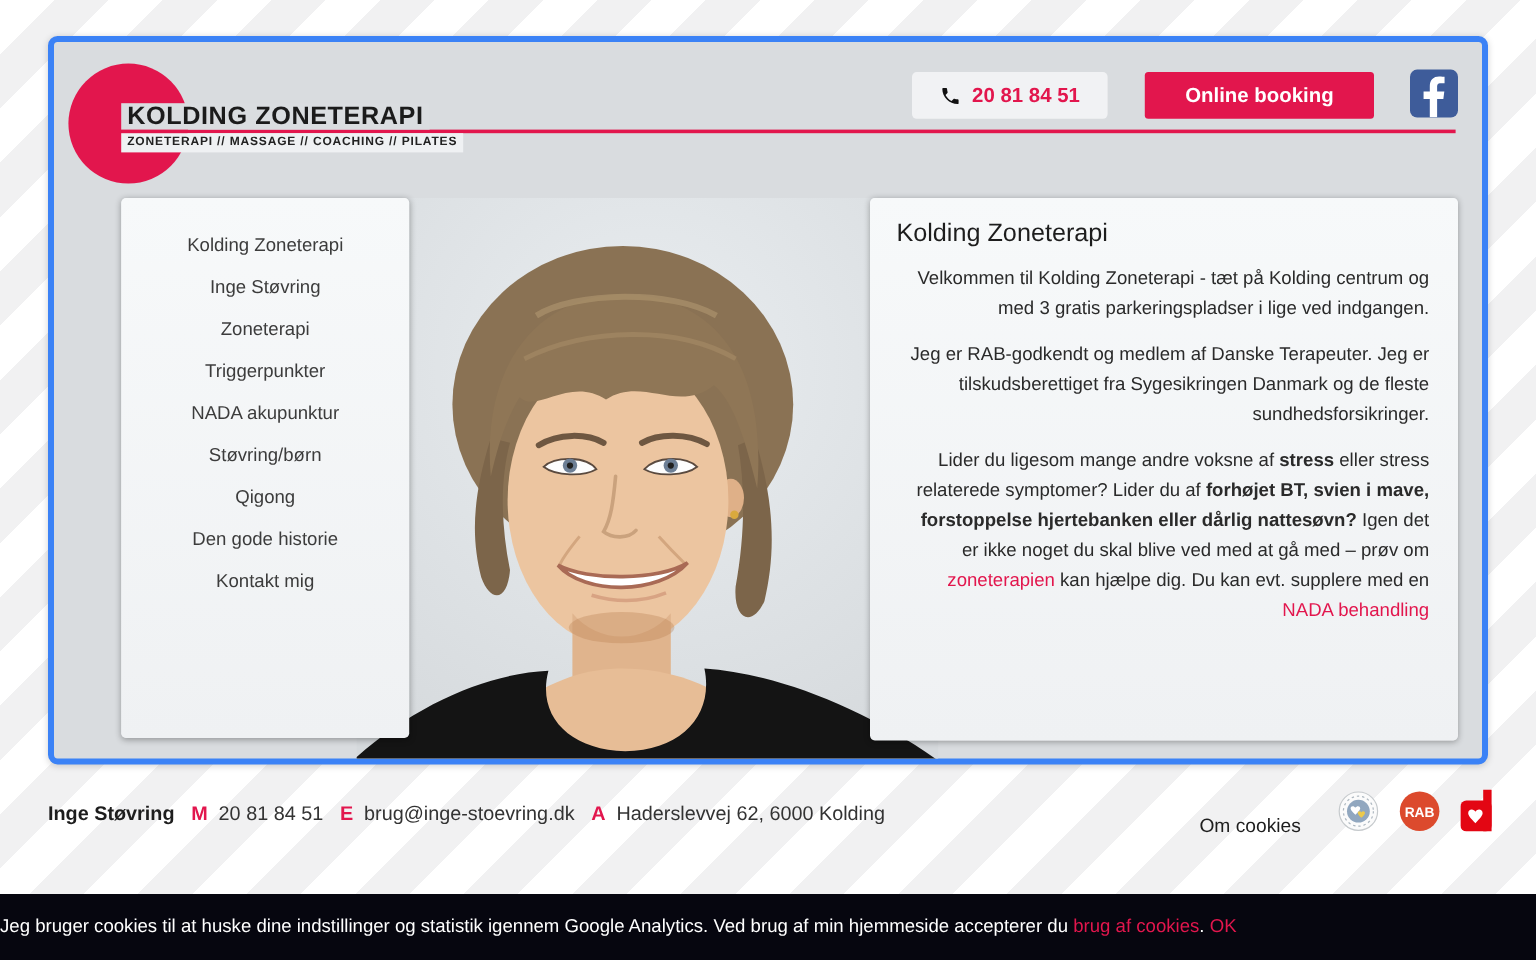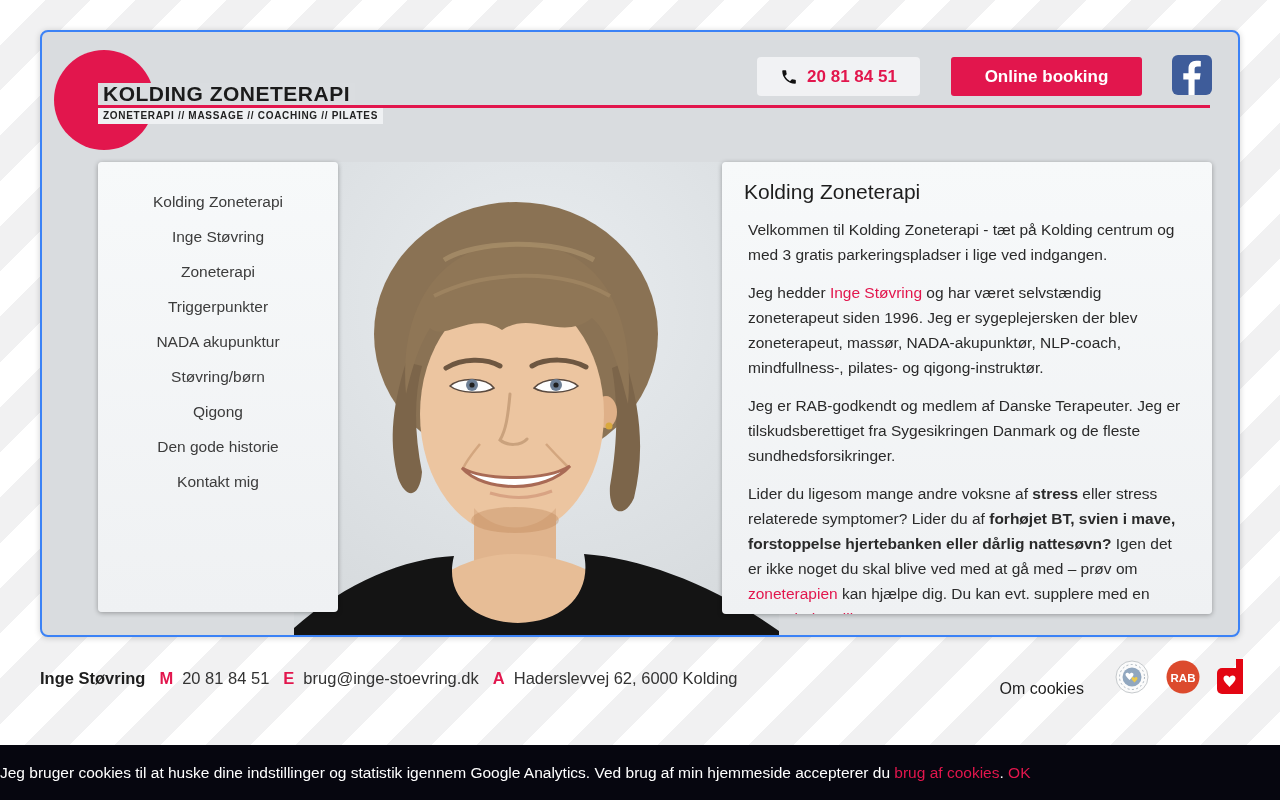--- a/index.html
+++ b/index.html
@@ -4,21 +4,21 @@
 <style>
   html,body{margin:0;padding:0;width:1280px;height:800px;overflow:hidden;}
   body{
     font-family:"Liberation Sans",sans-serif;
     background:repeating-linear-gradient(135deg,#ffffff 0 32px,#f1f1f2 32px 64px);
     position:relative;
   }
   
   .card{
     position:absolute;left:40px;top:30px;width:1200px;height:607px;
-    background:#d9dcdf;border:2px solid #3b82f6;border-radius:8px;
+    background:#d9dcdf;border:5px solid #3b82f6;border-radius:8px;
     box-shadow:0 1px 6px rgba(0,0,0,.18);
     overflow:hidden;box-sizing:border-box;
   }
   
   .logo-circle{position:absolute;left:12px;top:18px;width:100px;height:100px;border-radius:50%;background:#e2164d;z-index:1;}
   .title-band{position:absolute;left:56px;top:51px;height:22px;line-height:22px;background:#dadde0;
     padding:0 5px;font-size:21px;font-weight:bold;letter-spacing:.5px;color:#1b1b1b;white-space:nowrap;z-index:3;}
   .header-line{position:absolute;left:56px;top:73px;width:1112px;height:3px;background:#e2164d;z-index:2;}
   .subtitle-band{position:absolute;left:56px;top:76px;height:16px;line-height:16px;background:#eff1f3;
     padding:0 5px;font-size:10px;font-weight:bold;letter-spacing:.7px;color:#222;white-space:nowrap;z-index:3;}
@@ -31,21 +31,21 @@
   .fb-btn{position:absolute;left:1130px;top:23px;width:40px;height:40px;background:#3e5c9a;border-radius:6px;z-index:3;cursor:pointer;overflow:hidden;}
   
   .photo{position:absolute;left:252px;top:130px;width:485px;height:477px;z-index:1;}
   
   .panel{background:linear-gradient(180deg,#f7f9fa,#eff1f3);border-radius:4px;box-shadow:0 1px 5px rgba(0,0,0,.32);
     position:absolute;z-index:2;box-sizing:border-box;}
   .sidebar{left:56px;top:130px;width:240px;height:450px;padding-top:22px;}
   .menu-item{height:35px;line-height:35px;text-align:center;font-size:15.5px;color:#3c3c3c;cursor:pointer;}
   .content{left:680px;top:130px;width:490px;height:452px;padding:10px 24px 0 22px;overflow:hidden;}
   .content h1{font-size:21px;font-weight:400;color:#1d1d1d;margin:8px 0 0 0;}
-  .content p{font-size:15.5px;line-height:25px;color:#2a2a2a;margin:13px 0 0 4px;}
+  .content p{font-size:15.5px;line-height:25px;color:#2a2a2a;margin:13px 0 0 4px;text-align:right;}
   .seg-bold{font-weight:bold;}
   .seg-link{color:#e2164d;cursor:pointer;}
   
   .footer{position:absolute;left:0;top:637px;width:1280px;height:108px;
     display:flex;align-items:center;padding:0 36px 26px 40px;box-sizing:border-box;}
   .contact-group{display:flex;align-items:baseline;gap:14px;font-size:16.5px;color:#333;}
   .contact-name{font-weight:bold;color:#1d1d1d;}
   .pair{display:flex;gap:9px;align-items:baseline;}
   .pair .lbl{color:#e2164d;font-weight:bold;}
   .footer-right{margin-left:auto;display:flex;align-items:flex-end;gap:17px;}
@@ -148,21 +148,20 @@
 
       <div class="menu-item">Den gode historie</div>
 
       <div class="menu-item">Kontakt mig</div>
     </nav>
 
   <section class="panel content">
     <h1>Kolding Zoneterapi</h1>
     <div>
         <p><span class="seg-plain">Velkommen til Kolding Zoneterapi - tæt på Kolding centrum og med 3 gratis parkeringspladser i lige ved indgangen.</span></p>
-        <p><span class="seg-plain">Jeg hedder </span><span class="seg-link">Inge Støvring</span><span class="seg-plain"> og har været selvstændig zoneterapeut siden 1996. Jeg er sygeplejersken der blev zoneterapeut, massør, NADA-akupunktør, NLP-coach, mindfullness-, pilates- og qigong-instruktør.</span></p>
         <p><span class="seg-plain">Jeg er RAB-godkendt og medlem af Danske Terapeuter. Jeg er tilskudsberettiget fra Sygesikringen Danmark og de fleste sundhedsforsikringer.</span></p>
         <p><span class="seg-plain">Lider du ligesom mange andre voksne af </span><span class="seg-bold">stress</span><span class="seg-plain"> eller stress relaterede symptomer? Lider du af </span><span class="seg-bold">forhøjet BT, svien i mave, forstoppelse hjertebanken eller dårlig nattesøvn?</span><span class="seg-plain"> Igen det er ikke noget du skal blive ved med at gå med – prøv om </span><span class="seg-link">zoneterapien</span><span class="seg-plain"> kan hjælpe dig. Du kan evt. supplere med en </span><span class="seg-link">NADA behandling</span></p>
       </div>
   </section>
 
 </div>
 
 <div class="footer">
   <div class="contact-group">
     <span class="contact-name">Inge Støvring</span>

